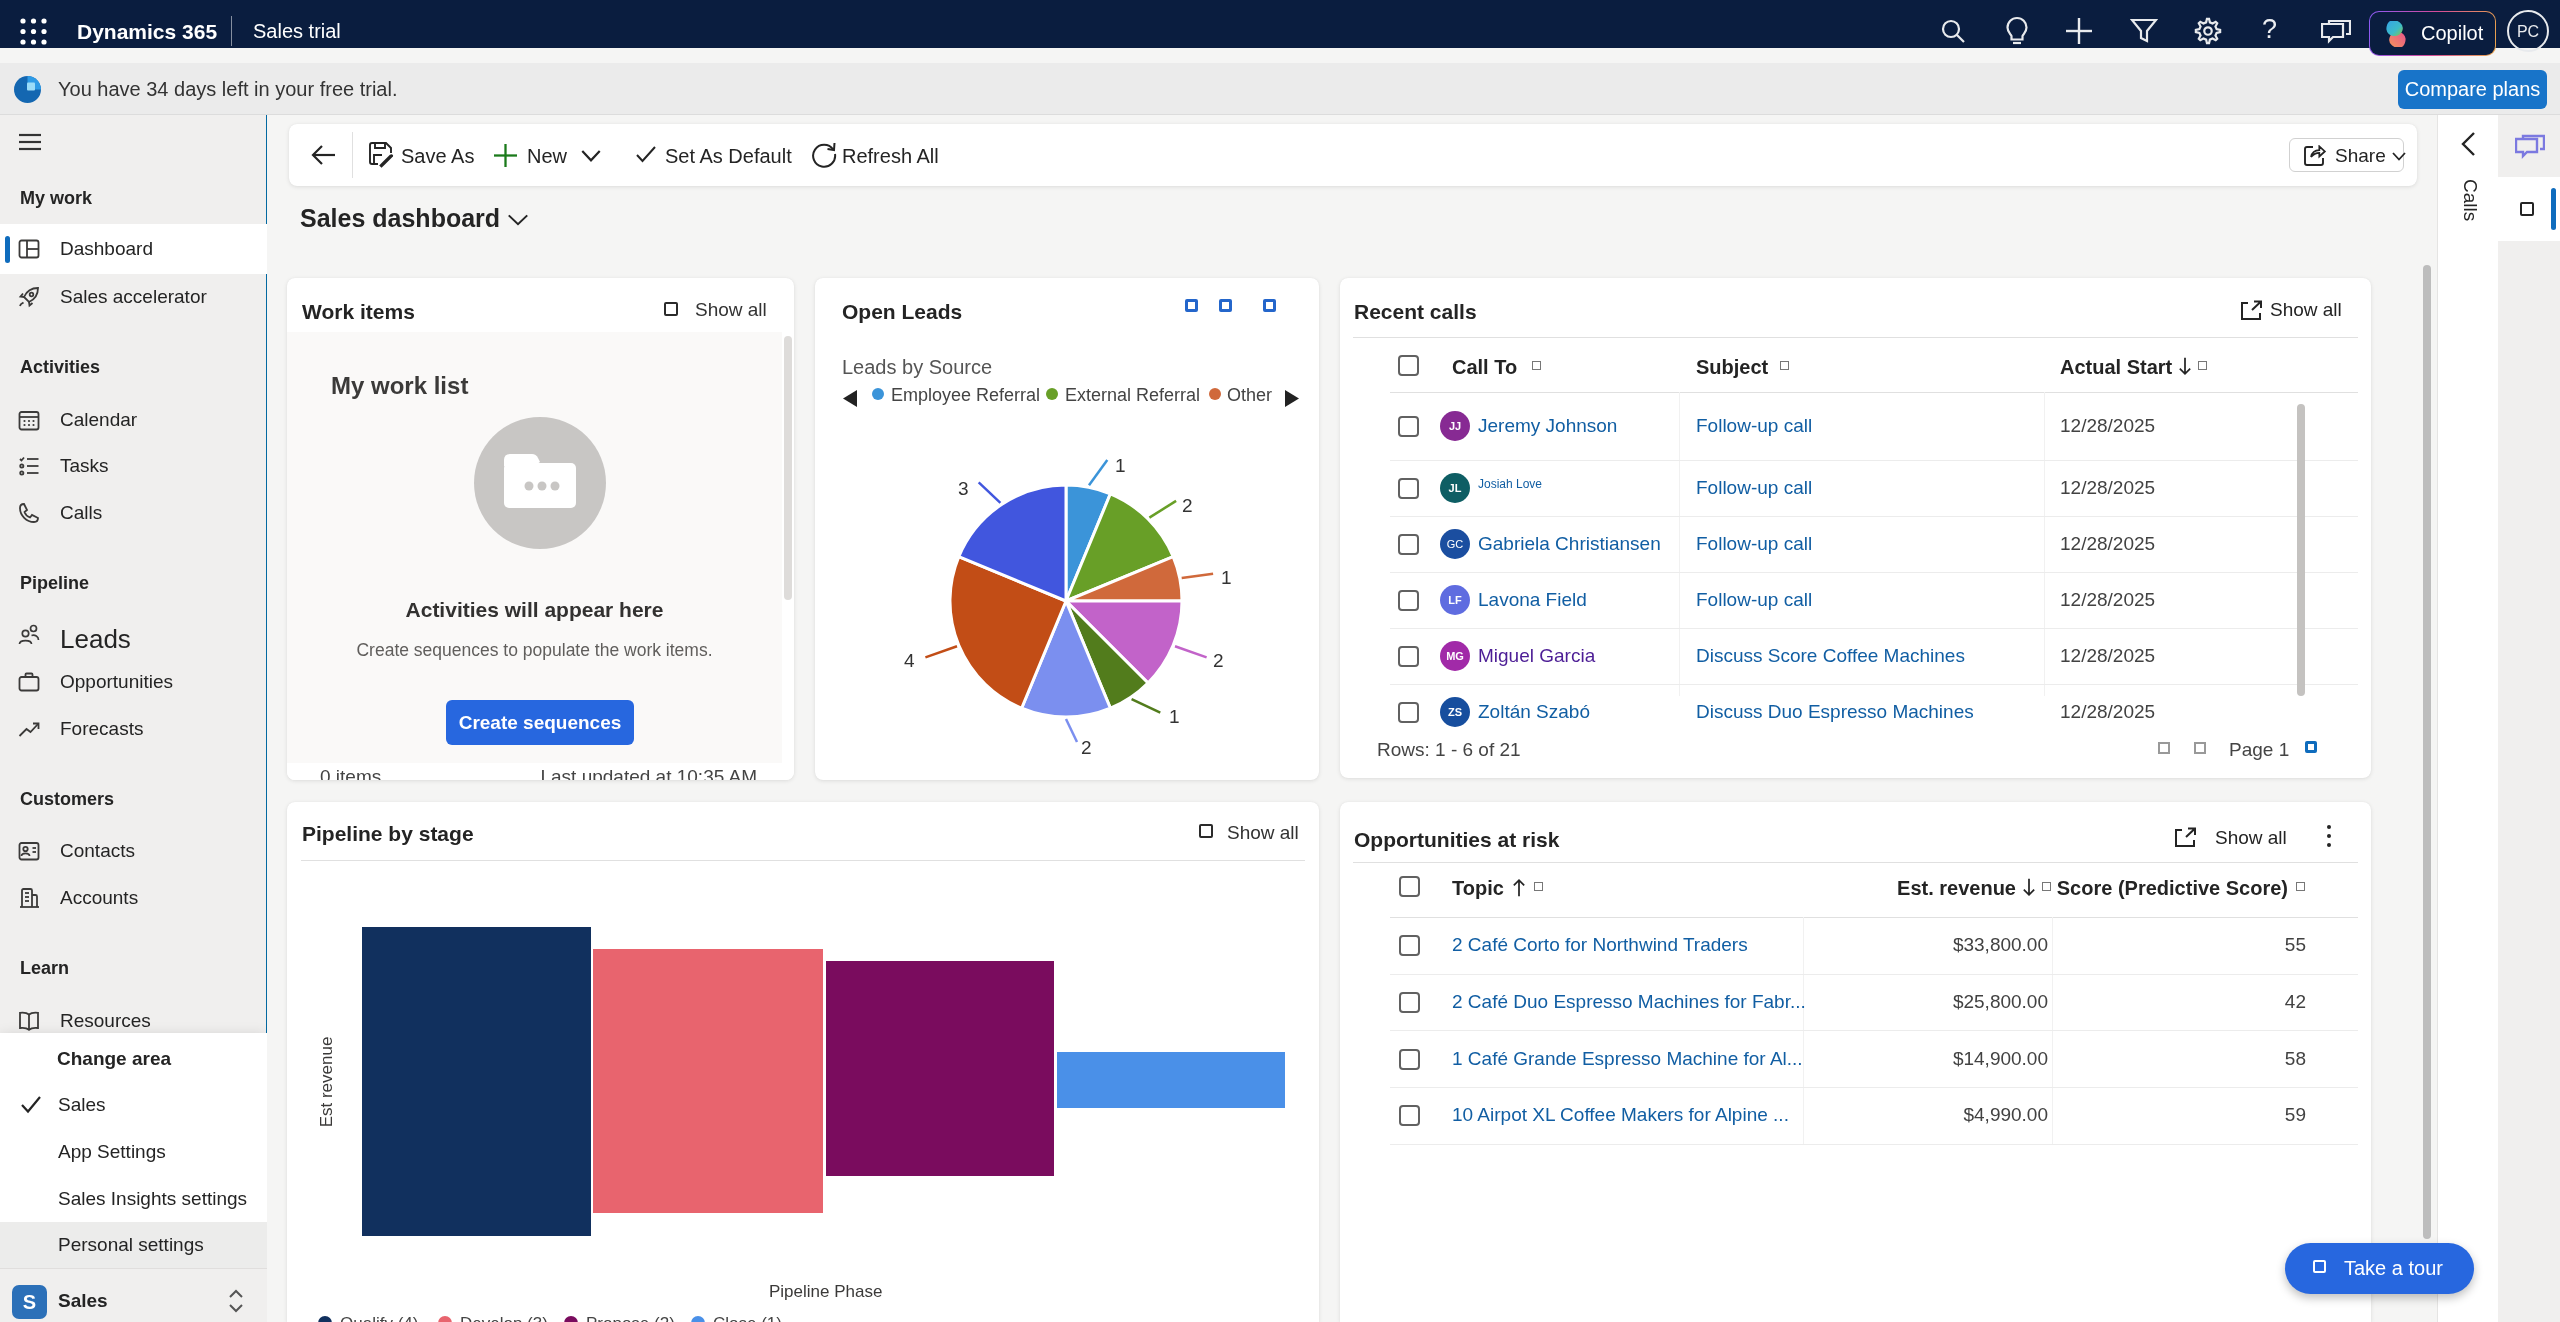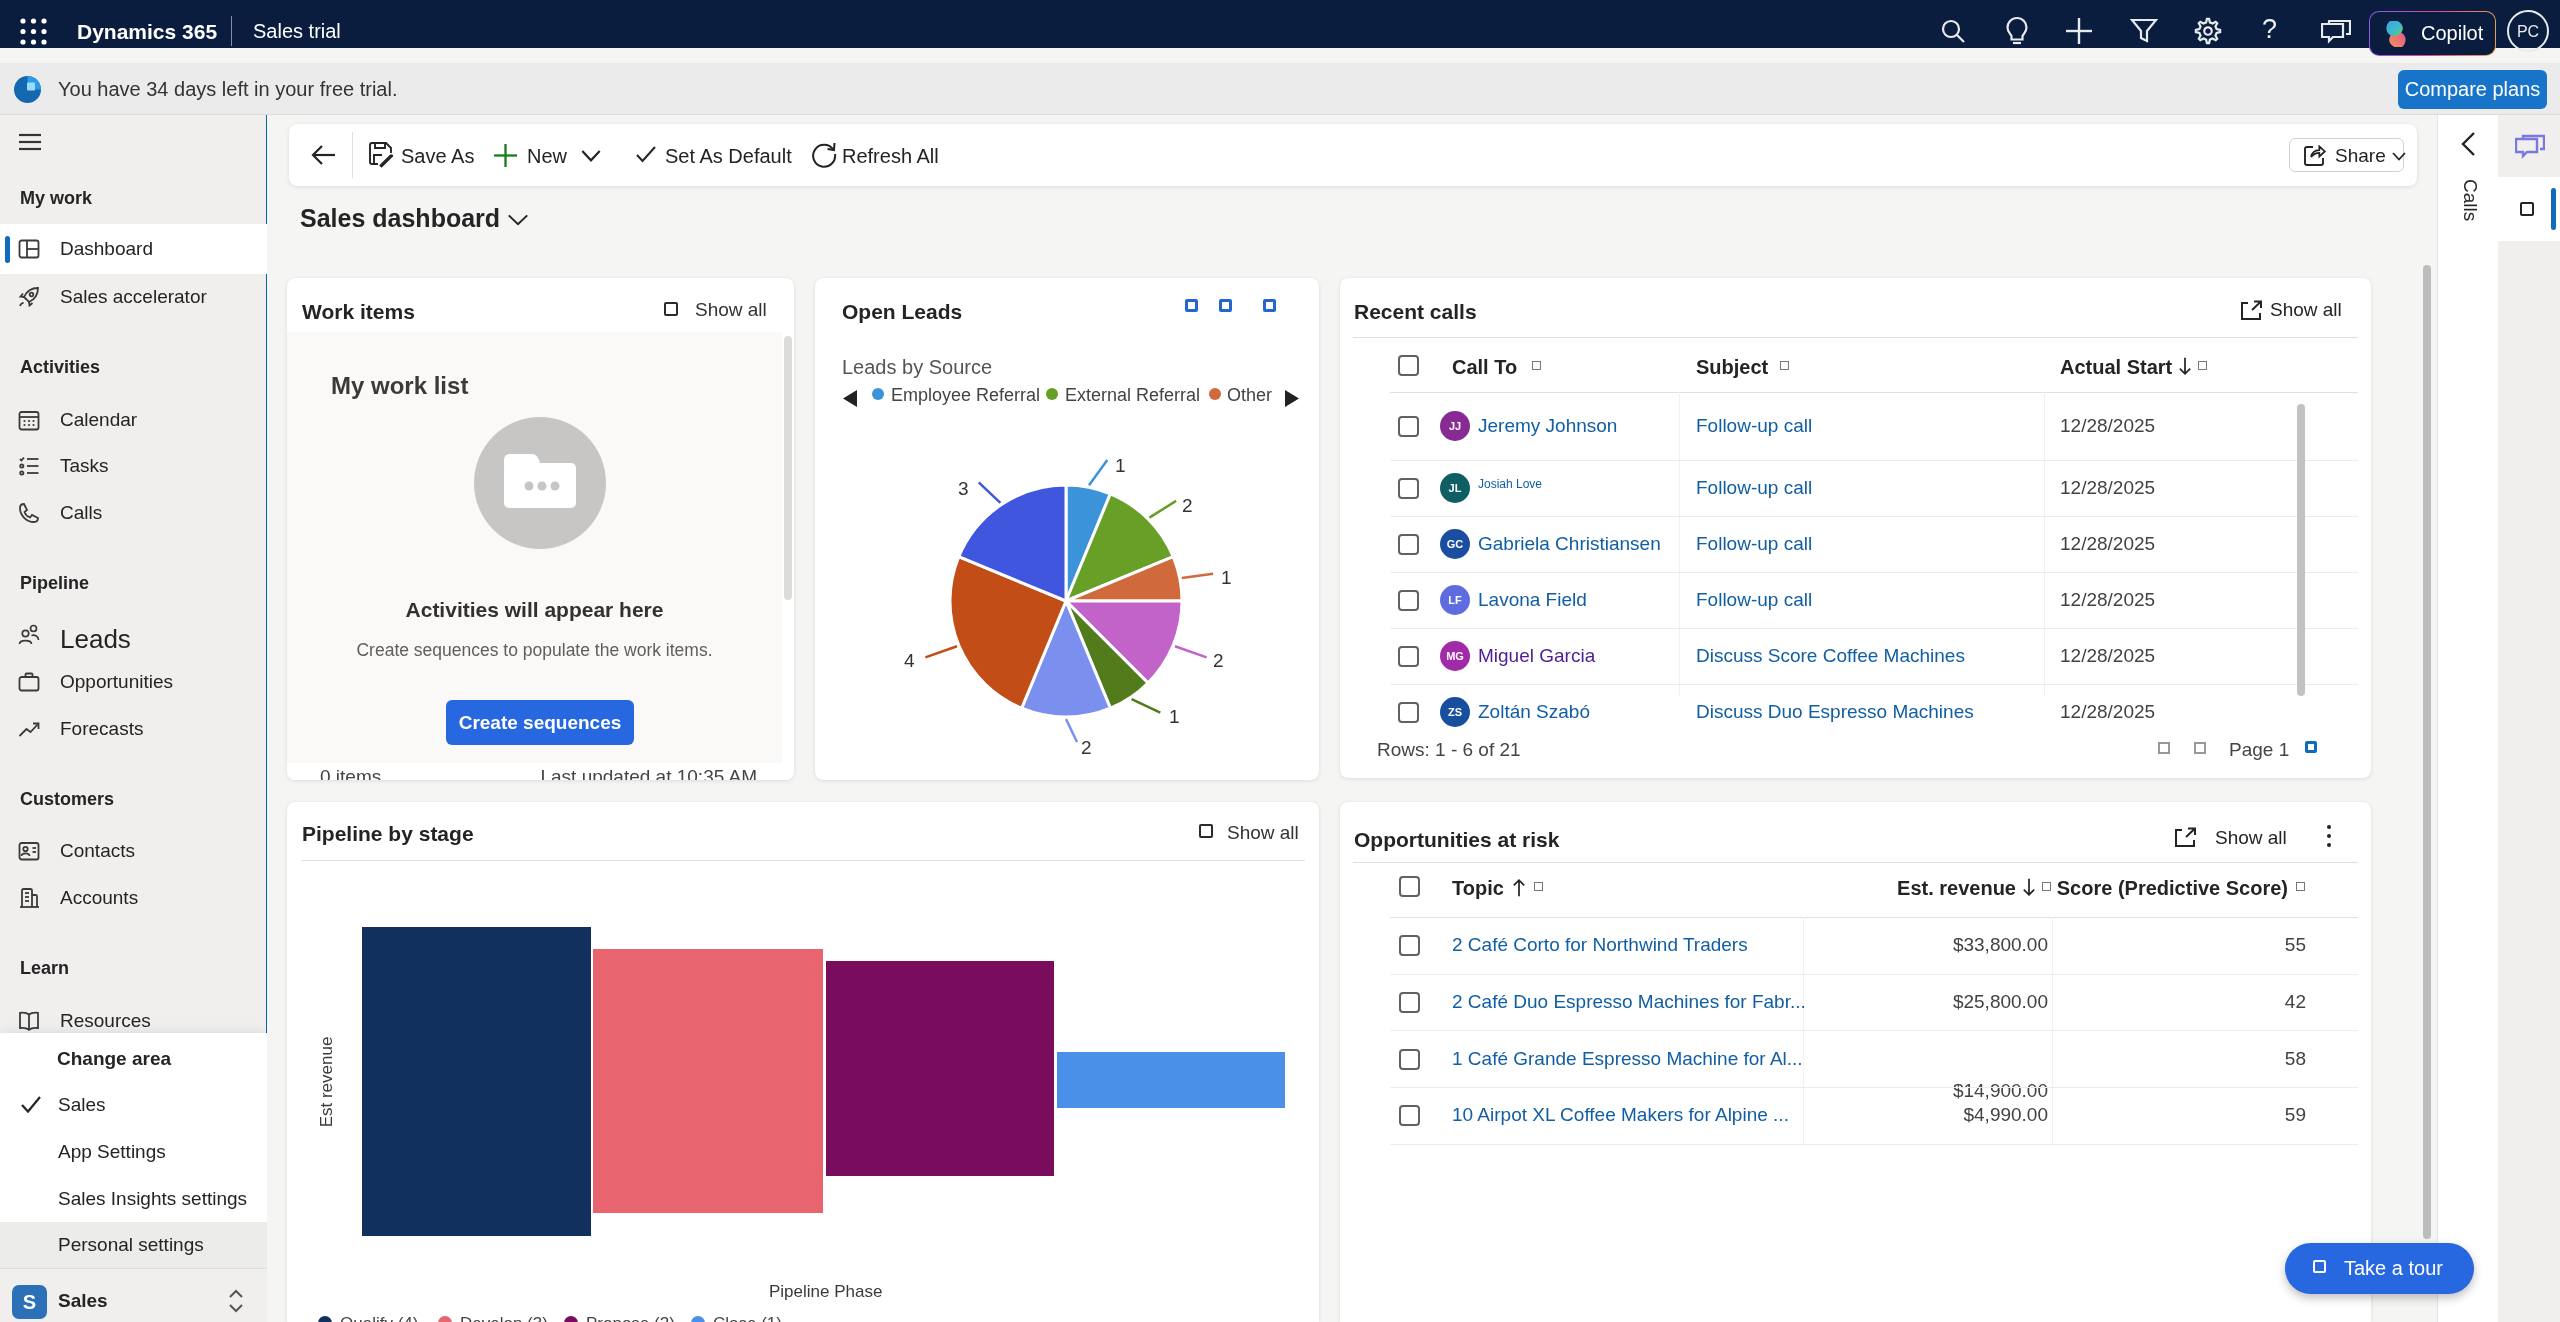--- a/index.html
+++ b/index.html
@@ -351,21 +351,21 @@
   <div class="abs" style="left:356px;top:137px;font-size:19px;color:#115EA3;">Follow-up call</div>
   <div class="abs" style="left:720px;top:137px;font-size:19px;color:#424242;">12/28/2025</div>
   <div class="abs" style="left:50px;top:182px;width:968px;height:1px;background:#ececec;"></div>
   <div class="abs" style="left:58px;top:200px;width:21px;height:21px;border:2px solid #616161;border-radius:4px;"></div>
   <div class="abs" style="left:100px;top:195px;width:30px;height:30px;border-radius:50%;background:#0E5E64;color:#fff;font-size:11px;font-weight:bold;text-align:center;line-height:30px;">JL</div>
   <div class="abs" style="left:138px;top:199px;font-size:12px;color:#115EA3;">Josiah Love</div>
   <div class="abs" style="left:356px;top:199px;font-size:19px;color:#115EA3;">Follow-up call</div>
   <div class="abs" style="left:720px;top:199px;font-size:19px;color:#424242;">12/28/2025</div>
   <div class="abs" style="left:50px;top:238px;width:968px;height:1px;background:#ececec;"></div>
   <div class="abs" style="left:58px;top:256px;width:21px;height:21px;border:2px solid #616161;border-radius:4px;"></div>
-  <div class="abs" style="left:100px;top:251px;width:30px;height:30px;border-radius:50%;background:#1B4EA0;color:#fff;font-size:11px;font-weight:bold;text-align:center;line-height:30px;">GC</div>
+  <div class="abs" style="left:100px;top:251px;width:30px;height:30px;border-radius:50%;background:#1B4EA0;color:#fff;font-size:11px;font-weight:normal;text-align:center;line-height:30px;">GC</div>
   <div class="abs" style="left:138px;top:255px;font-size:19px;color:#115EA3;">Gabriela Christiansen</div>
   <div class="abs" style="left:356px;top:255px;font-size:19px;color:#115EA3;">Follow-up call</div>
   <div class="abs" style="left:720px;top:255px;font-size:19px;color:#424242;">12/28/2025</div>
   <div class="abs" style="left:50px;top:294px;width:968px;height:1px;background:#ececec;"></div>
   <div class="abs" style="left:58px;top:312px;width:21px;height:21px;border:2px solid #616161;border-radius:4px;"></div>
   <div class="abs" style="left:100px;top:307px;width:30px;height:30px;border-radius:50%;background:#5F6CE0;color:#fff;font-size:11px;font-weight:bold;text-align:center;line-height:30px;">LF</div>
   <div class="abs" style="left:138px;top:311px;font-size:19px;color:#115EA3;">Lavona Field</div>
   <div class="abs" style="left:356px;top:311px;font-size:19px;color:#115EA3;">Follow-up call</div>
   <div class="abs" style="left:720px;top:311px;font-size:19px;color:#424242;">12/28/2025</div>
   <div class="abs" style="left:50px;top:350px;width:968px;height:1px;background:#ececec;"></div>
@@ -443,21 +443,21 @@
   <div class="abs" style="left:400px;top:132px;width:308px;text-align:right;font-size:19px;color:#424242;">$33,800.00</div>
   <div class="abs" style="left:766px;top:132px;width:200px;text-align:right;font-size:19px;color:#424242;">55</div>
   <div class="abs" style="left:50px;top:172px;width:968px;height:1px;background:#ececec;"></div>
   <div class="abs" style="left:59px;top:190px;width:21px;height:21px;border:2px solid #616161;border-radius:4px;"></div>
   <div class="abs" style="left:112px;top:189px;font-size:19px;color:#115EA3;">2 Café Duo Espresso Machines for Fabr...</div>
   <div class="abs" style="left:400px;top:189px;width:308px;text-align:right;font-size:19px;color:#424242;">$25,800.00</div>
   <div class="abs" style="left:766px;top:189px;width:200px;text-align:right;font-size:19px;color:#424242;">42</div>
   <div class="abs" style="left:50px;top:228px;width:968px;height:1px;background:#ececec;"></div>
   <div class="abs" style="left:59px;top:247px;width:21px;height:21px;border:2px solid #616161;border-radius:4px;"></div>
   <div class="abs" style="left:112px;top:246px;font-size:19px;color:#115EA3;">1 Café Grande Espresso Machine for Al...</div>
-  <div class="abs" style="left:400px;top:246px;width:308px;text-align:right;font-size:19px;color:#424242;margin-top:32px;">$14,900.00</div>
+  <div class="abs" style="left:400px;top:246px;width:308px;text-align:right;font-size:19px;color:#424242;">$14,900.00</div>
   <div class="abs" style="left:766px;top:246px;width:200px;text-align:right;font-size:19px;color:#424242;">58</div>
   <div class="abs" style="left:50px;top:285px;width:968px;height:1px;background:#ececec;"></div>
   <div class="abs" style="left:59px;top:303px;width:21px;height:21px;border:2px solid #616161;border-radius:4px;"></div>
   <div class="abs" style="left:112px;top:302px;font-size:19px;color:#115EA3;">10 Airpot XL Coffee Makers for Alpine ...</div>
   <div class="abs" style="left:400px;top:302px;width:308px;text-align:right;font-size:19px;color:#424242;">$4,990.00</div>
   <div class="abs" style="left:766px;top:302px;width:200px;text-align:right;font-size:19px;color:#424242;">59</div>
   <div class="abs" style="left:50px;top:342px;width:968px;height:1px;background:#ececec;"></div>
   </div>
 </div>
 </div>

